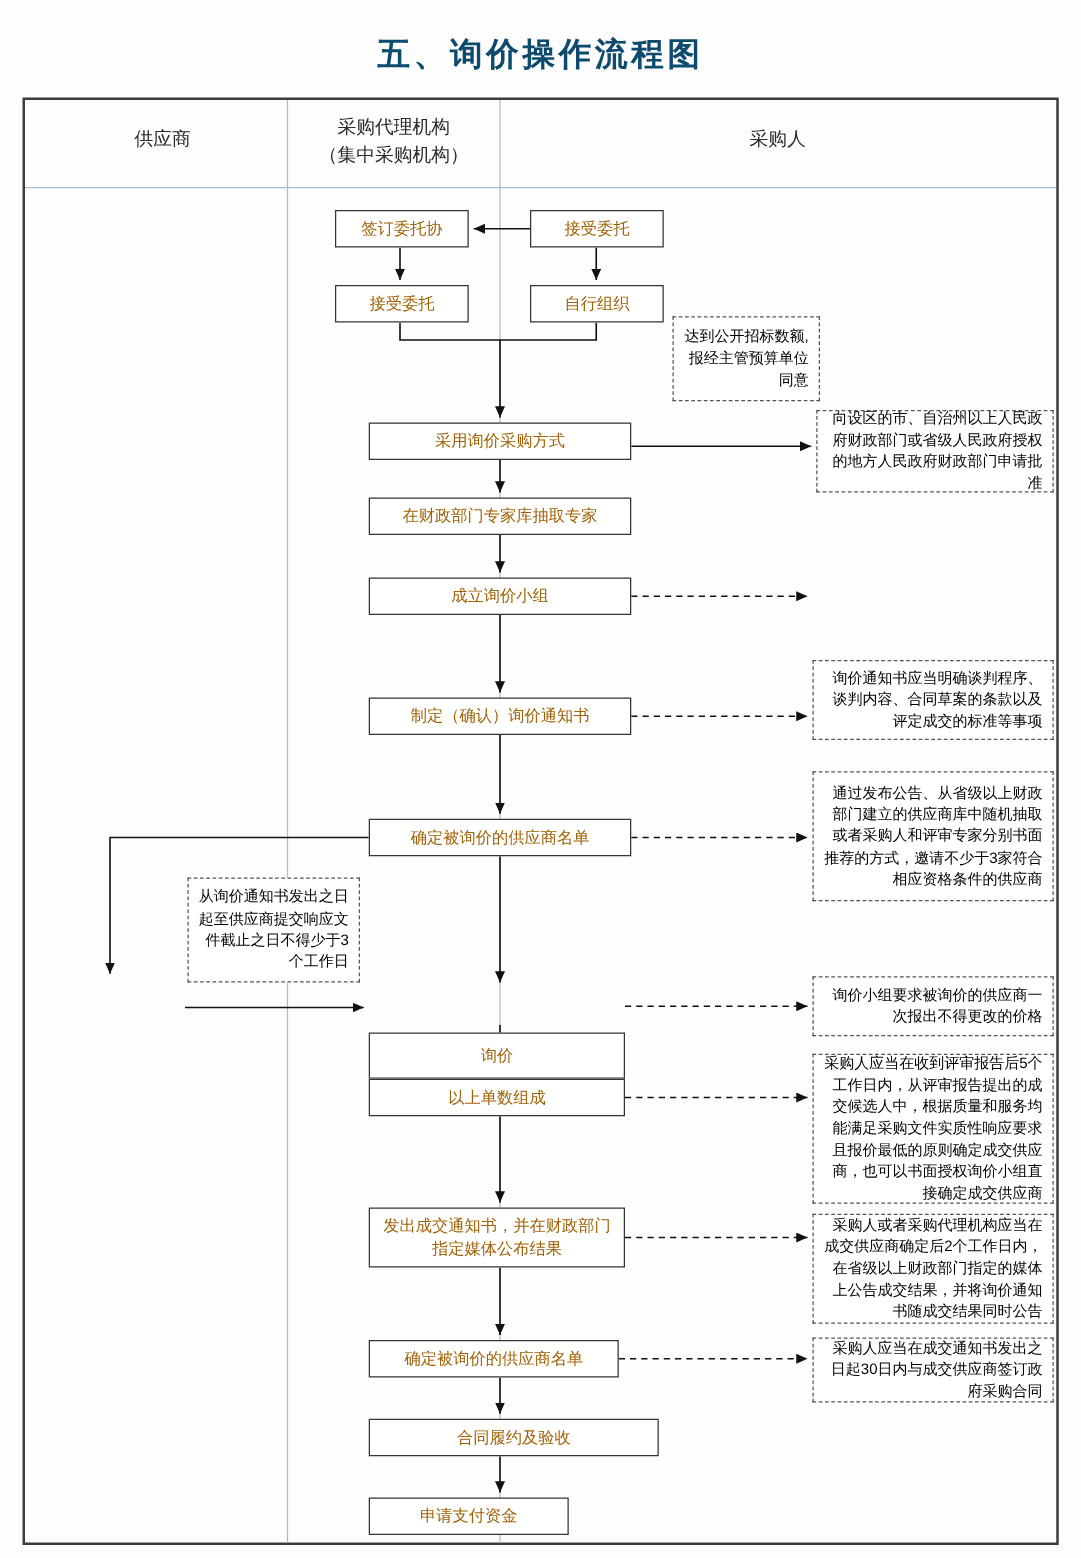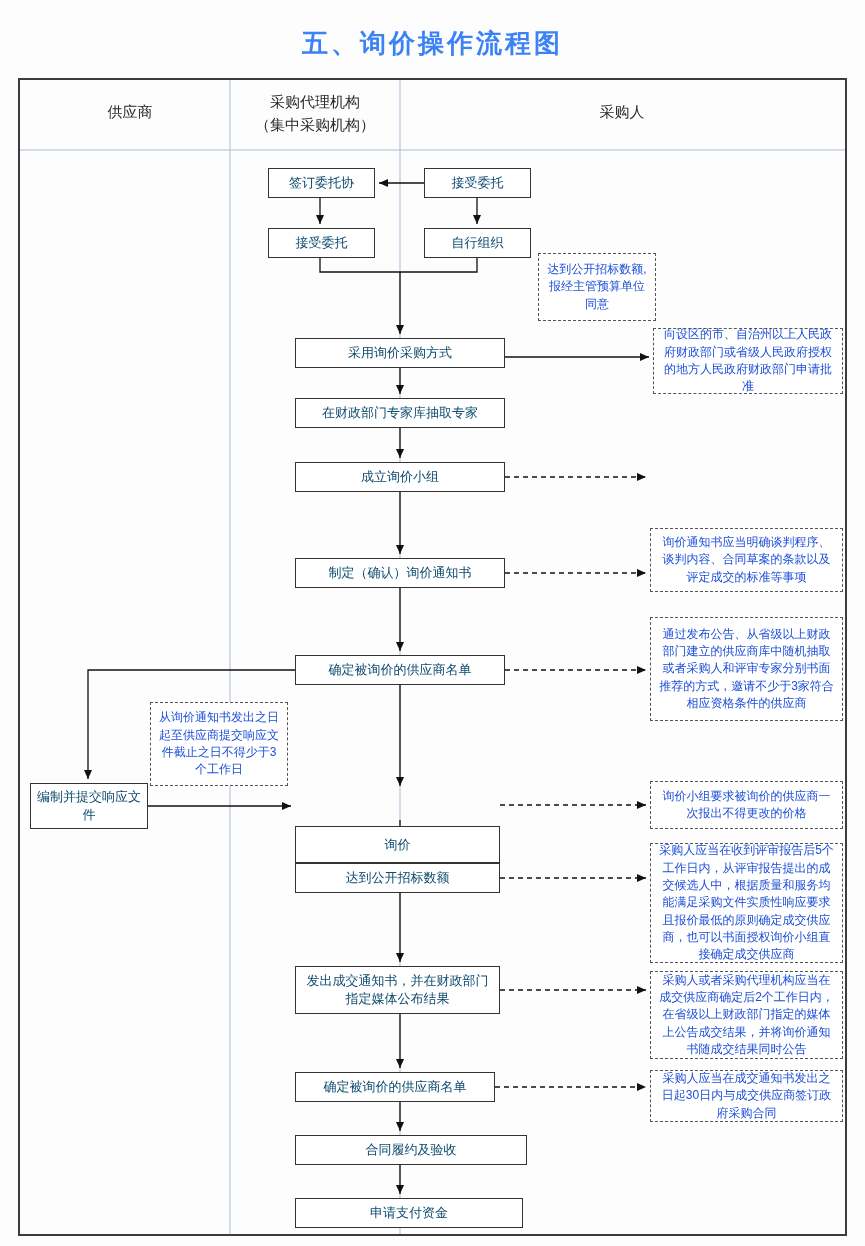--- a/index.html
+++ b/index.html
@@ -1,33 +1,33 @@
 <!DOCTYPE html>
 <html style="--lane-line: #a7bcd8; --box-border: #333333; --arrow: #111111; --frame-border: #3c3c3c;"><head>
 <meta charset="utf-8">
 <style>
   * { margin:0; padding:0; box-sizing:border-box; }
   html,body { background:#fbfbfb; }
   body { font-family:"Liberation Sans","DejaVu Sans",sans-serif; color:#1a1a1a; }
   .canvas { position:relative; width:865px; height:1246px; background:#fdfdfd; margin:0 auto; overflow:hidden; }
   .title { position:absolute; left:0; top:26px; width:100%; text-align:center;
-           font-size:26px; font-weight:bold; letter-spacing:3px; color:#3b82f6; }
+           font-size:26px; font-weight:bold; letter-spacing:3px; color:#0c4a6e; }
   .frame { position:absolute; border:2px solid var(--frame-border,#3c3c3c); background:transparent; }
   .wires { position:absolute; left:0; top:0; }
   .lane  { stroke: var(--lane-line,#a7bcd8); stroke-width:1; }
   .wire  { stroke: var(--arrow,#111111); stroke-width:1.3; fill:none; }
   .wire.dashed { stroke-dasharray:5 4; }
   .ahp   { fill: var(--arrow,#111111); }
   .lane-label { position:absolute; font-size:15px; color:#2a2a2a; text-align:center;
                 white-space:pre-line; line-height:1.55; }
   .node { position:absolute; border:1px solid var(--box-border,#333333); background:#fff;
           display:flex; align-items:center; justify-content:center; text-align:center;
-          font-size:13px; line-height:1.35; padding:2px 6px; color:#0c4a6e; }
+          font-size:13px; line-height:1.35; padding:2px 6px; color:#a16207; }
   .note { position:absolute; border:1px dashed #555; background:#fff;
-          font-size:12px; line-height:1.45; padding:6px 8px; text-align:center; color:#1d4ed8;
+          font-size:12px; line-height:1.45; padding:6px 8px; text-align:right; color:#000000;
           display:flex; align-items:center; }
   .note > span { display:block; }
 </style>
 </head>
 <body>
 
 <div class="canvas">
 
   <div class="title">五、询价操作流程图</div>
 
@@ -79,27 +79,26 @@
 
   <div class="node" style="left:268px;top:168px;width:107px;height:30px">签订委托协</div>
   <div class="node" style="left:424px;top:168px;width:107px;height:30px">接受委托</div>
   <div class="node" style="left:268px;top:228px;width:107px;height:30px">接受委托</div>
   <div class="node" style="left:424px;top:228px;width:107px;height:30px">自行组织</div>
   <div class="node" style="left:295px;top:338px;width:210px;height:30px">采用询价采购方式</div>
   <div class="node" style="left:295px;top:398px;width:210px;height:30px">在财政部门专家库抽取专家</div>
   <div class="node" style="left:295px;top:462px;width:210px;height:30px">成立询价小组</div>
   <div class="node" style="left:295px;top:655px;width:210px;height:30px">确定被询价的供应商名单</div>
   <div class="node" style="left:295px;top:558px;width:210px;height:30px">制定（确认）询价通知书</div>
-  <div class="node" style="left:30px;top:783px;width:118px;height:46px">编制并提交响应文件</div>
   <div class="node" style="left:295px;top:826px;width:205px;height:37px">询价</div>
-  <div class="node" style="left:295px;top:863px;width:205px;height:30px">达到公开招标数额</div>
+  <div class="node" style="left:295px;top:863px;width:205px;height:30px">以上单数组成</div>
   <div class="node" style="left:295px;top:966px;width:205px;height:48px">发出成交通知书，并在财政部门指定媒体公布结果</div>
   <div class="node" style="left:295px;top:1072px;width:200px;height:30px">确定被询价的供应商名单</div>
   <div class="node" style="left:295px;top:1135px;width:232px;height:30px">合同履约及验收</div>
-  <div class="node" style="left:295px;top:1198px;width:228px;height:30px">申请支付资金</div>
+  <div class="node" style="left:295px;top:1198px;width:160px;height:30px">申请支付资金</div>
 
   <div class="note" style="left:538px;top:253px;width:118px;height:68px">
       <span>达到公开招标数额,报经主管预算单位同意</span>
     </div>
   <div class="note" style="left:653px;top:328px;width:190px;height:66px">
       <span>向设区的市、自治州以上人民政府财政部门或省级人民政府授权的地方人民政府财政部门申请批准</span>
     </div>
   <div class="note" style="left:650px;top:528px;width:193px;height:64px">
       <span>询价通知书应当明确谈判程序、谈判内容、合同草案的条款以及评定成交的标准等事项</span>
     </div>

